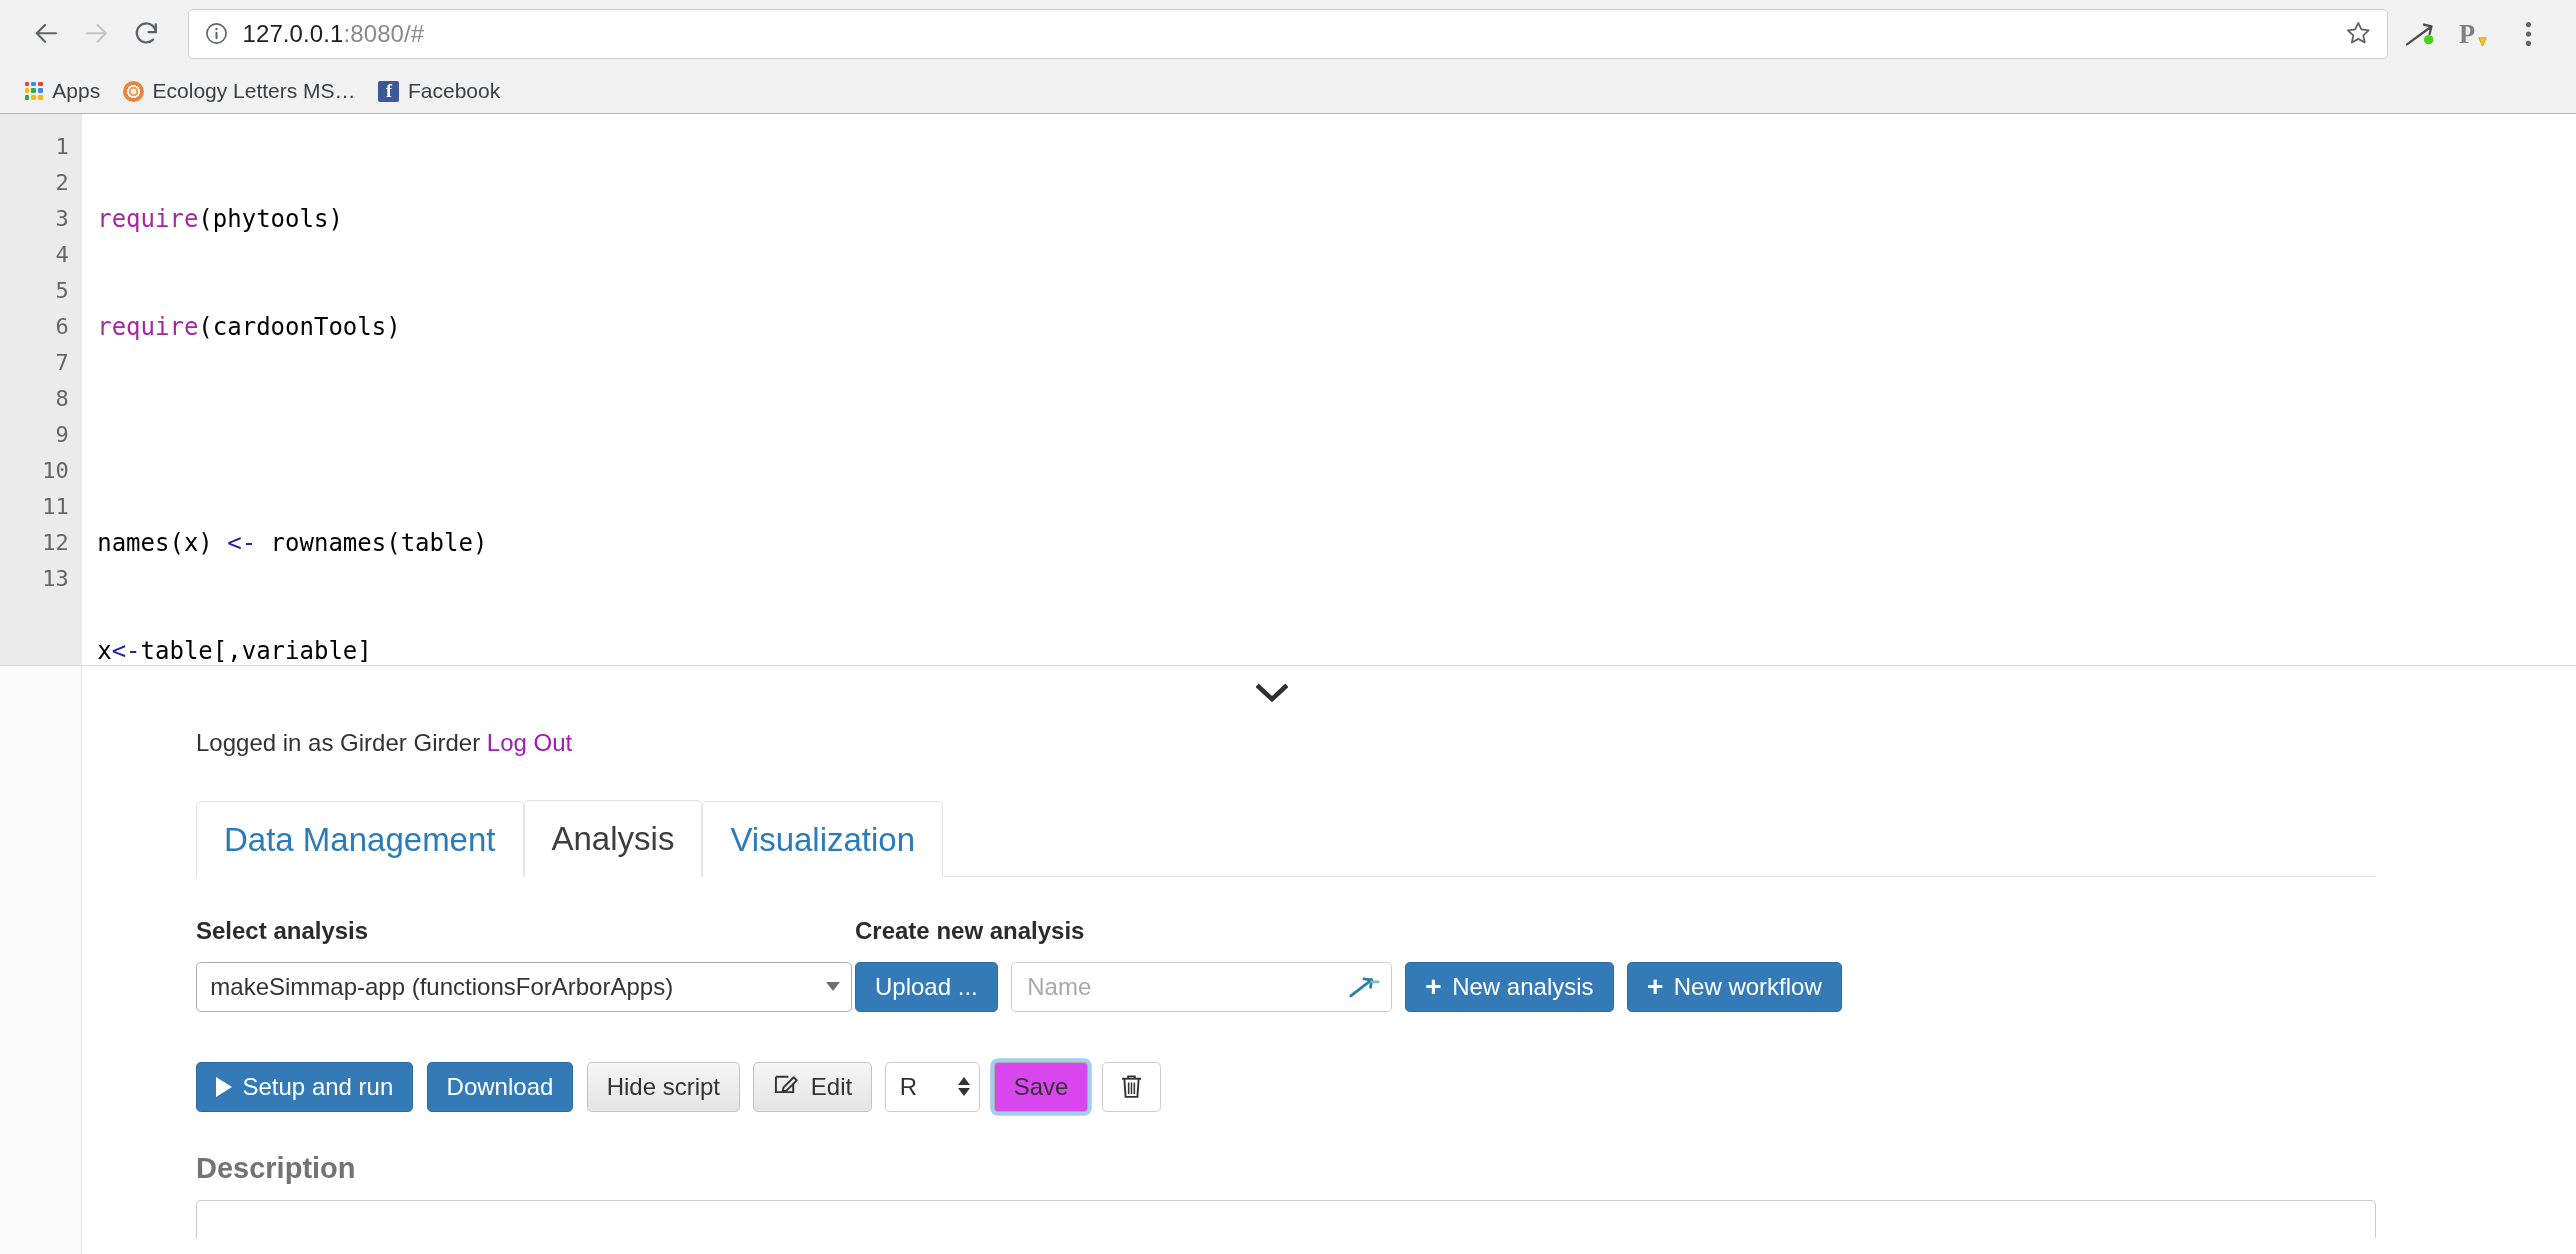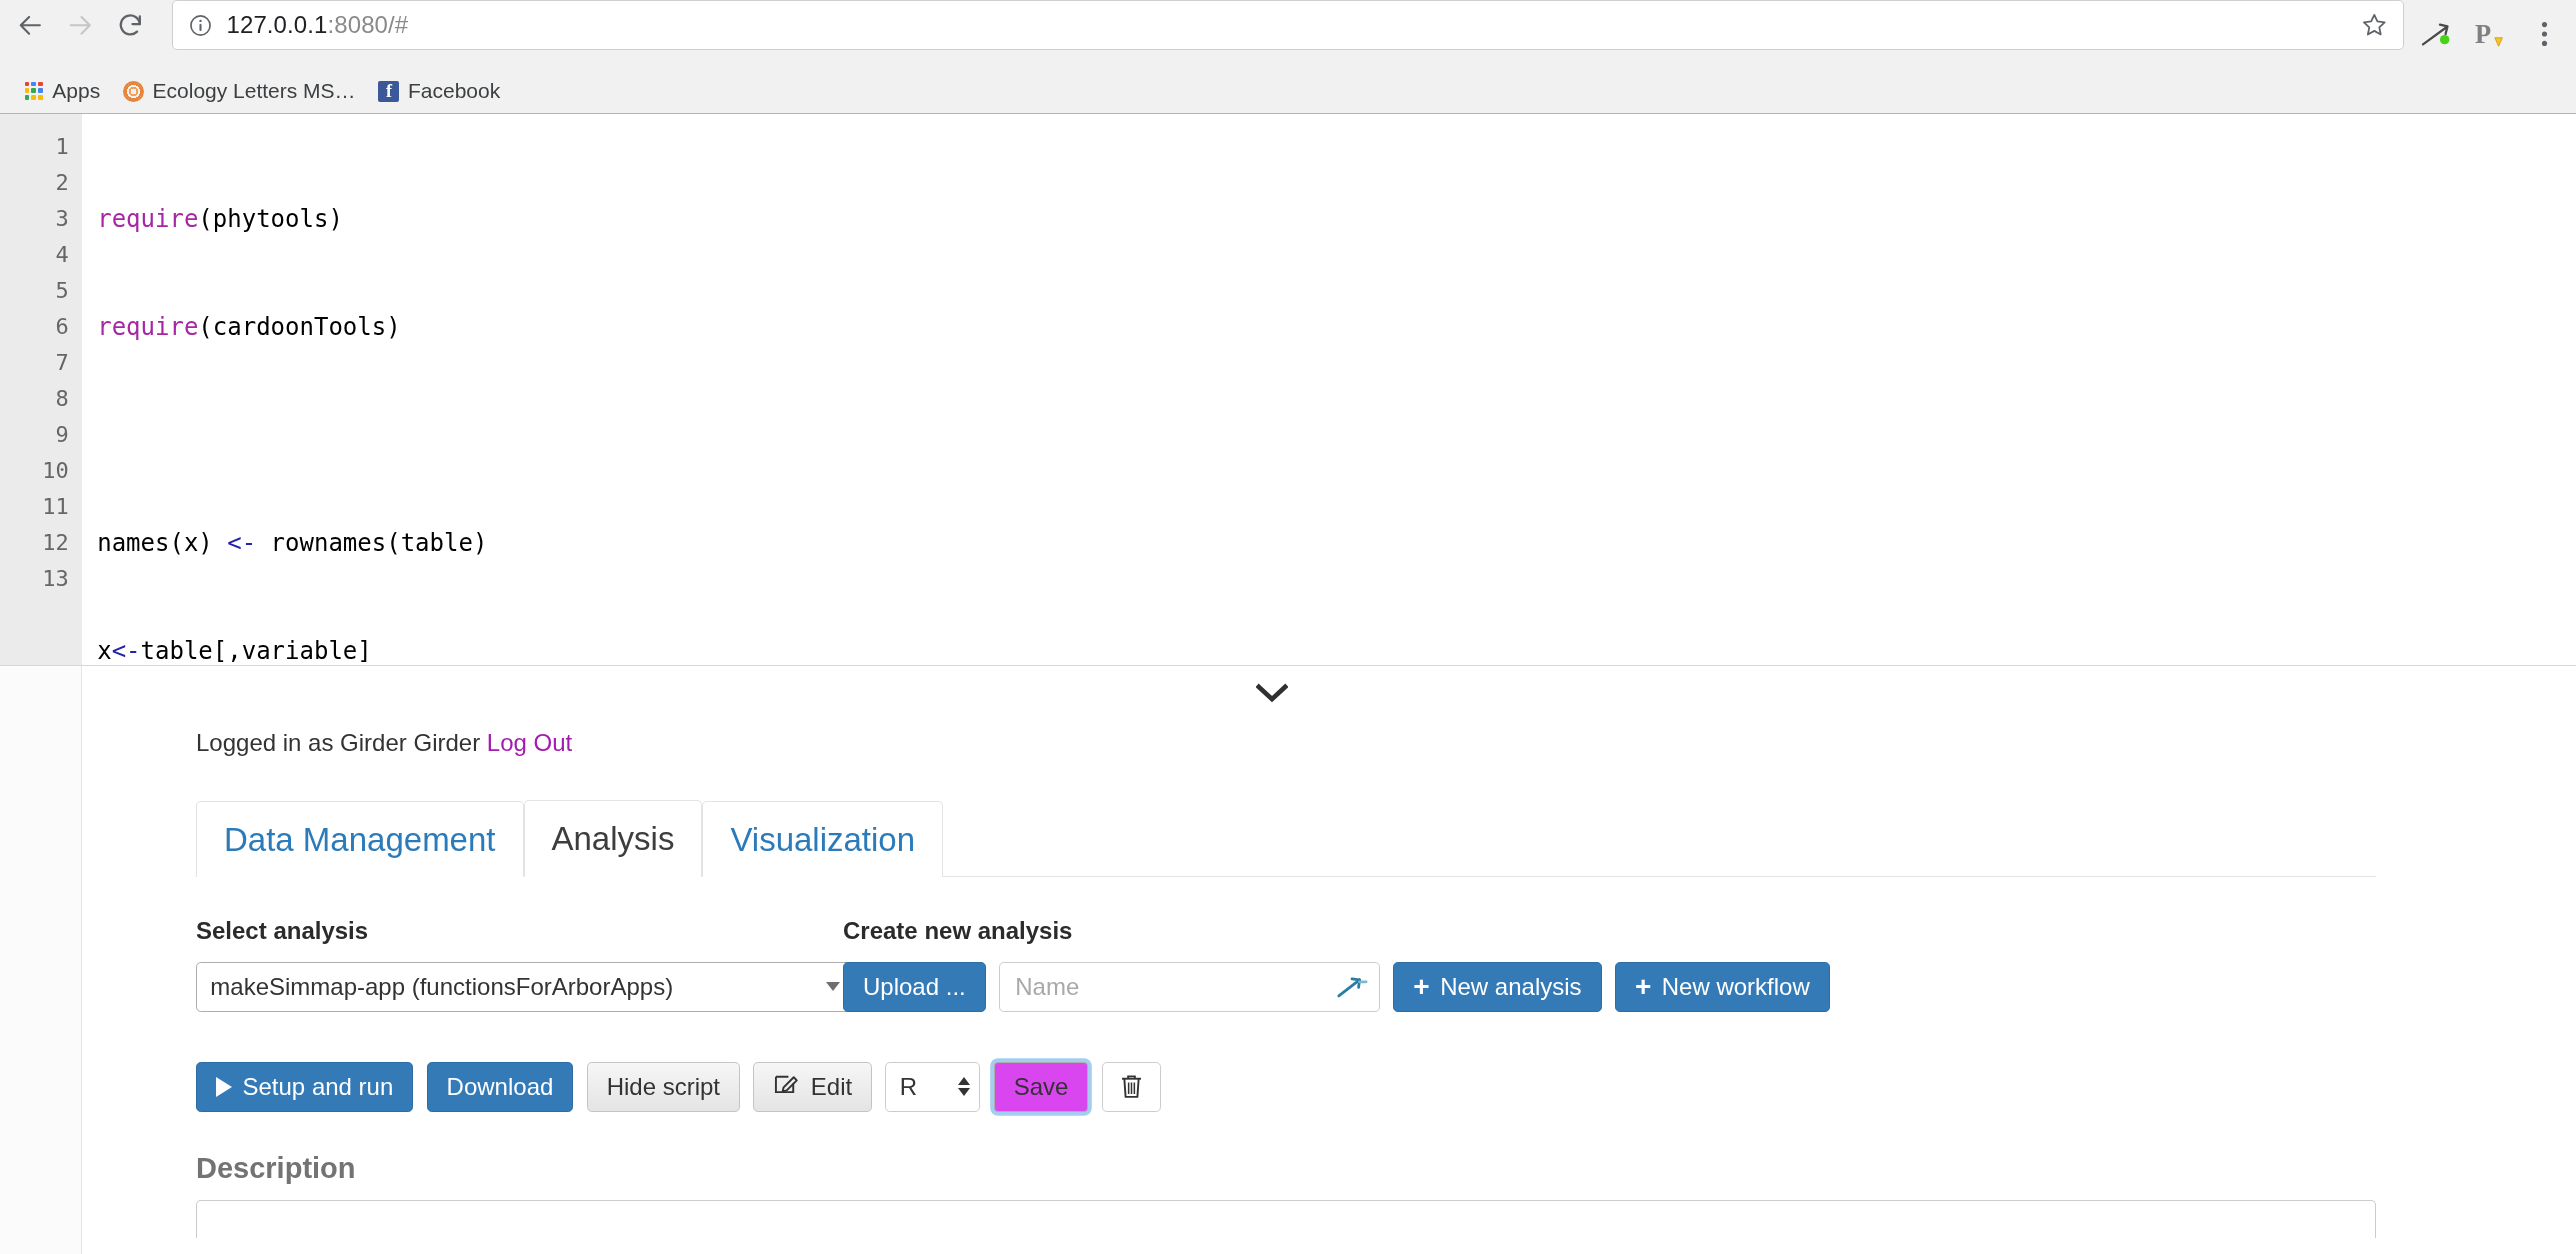--- a/index.html
+++ b/index.html
@@ -14,22 +14,23 @@
   
   .browser-chrome {
     width: 100%;
     background: #f1f1f1;
     border-bottom: 1px solid #b4b4b4;
     height: 114px;
     position: relative;
   }
   .toolbar-row {
     display: flex;
+    align-items: center;
     height: 67px;
-    padding: 0 5px;
+    padding: 0 21px;
   }
   .nav-btn {
     width: 50px; height: 50px;
     display: flex; align-items: center; justify-content: center;
     border-radius: 50%;
     flex: 0 0 auto;
   }
   .nav-btn svg { display: block; }
 
   .omnibox {
@@ -207,21 +208,21 @@
     background: #ffffff;
     border-bottom: 1px solid #ffffff;
   }
 
   
   .cols {
     display: flex;
     margin-top: 40px;
   }
   .col-left { width: 647px; }
-  .col-right { margin-left: 0; }
+  .col-right { margin-left: 12px; }
   .section-title {
     font-size: 24px;
     font-weight: bold;
     color: #2b2b2b;
     margin-bottom: 17px;
   }
 
   .select-box {
     width: 656px;
     height: 50px;

